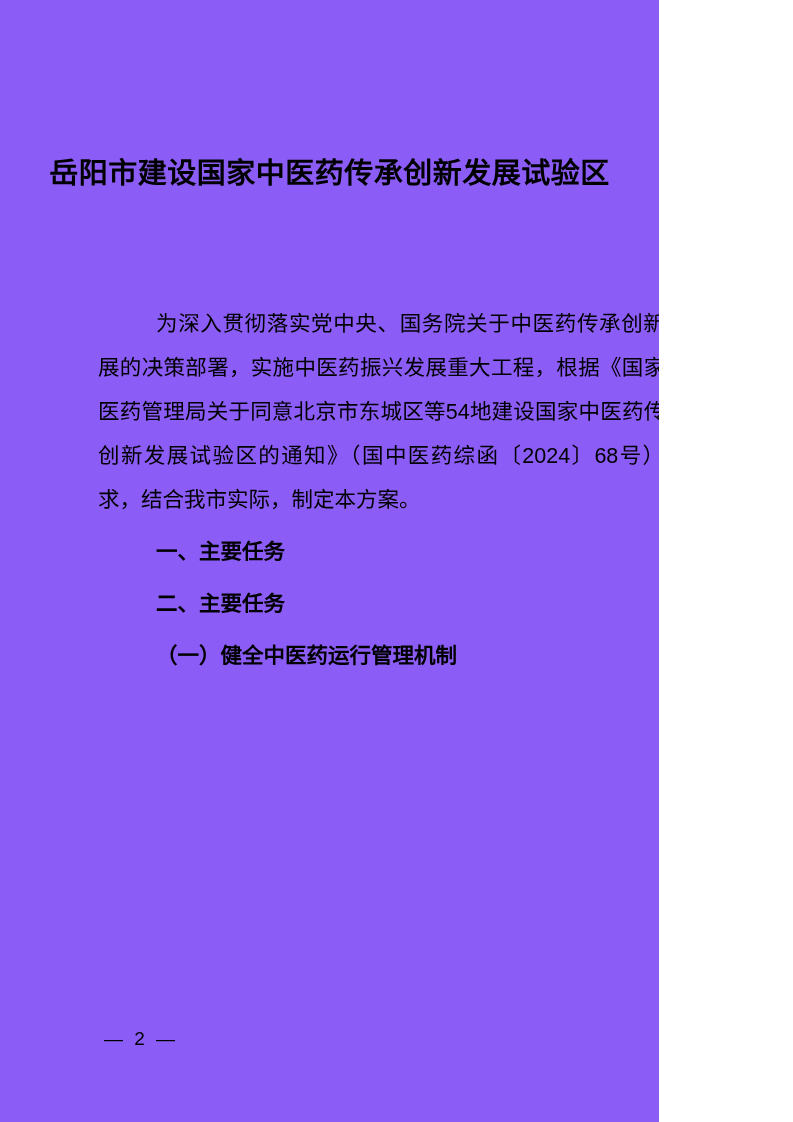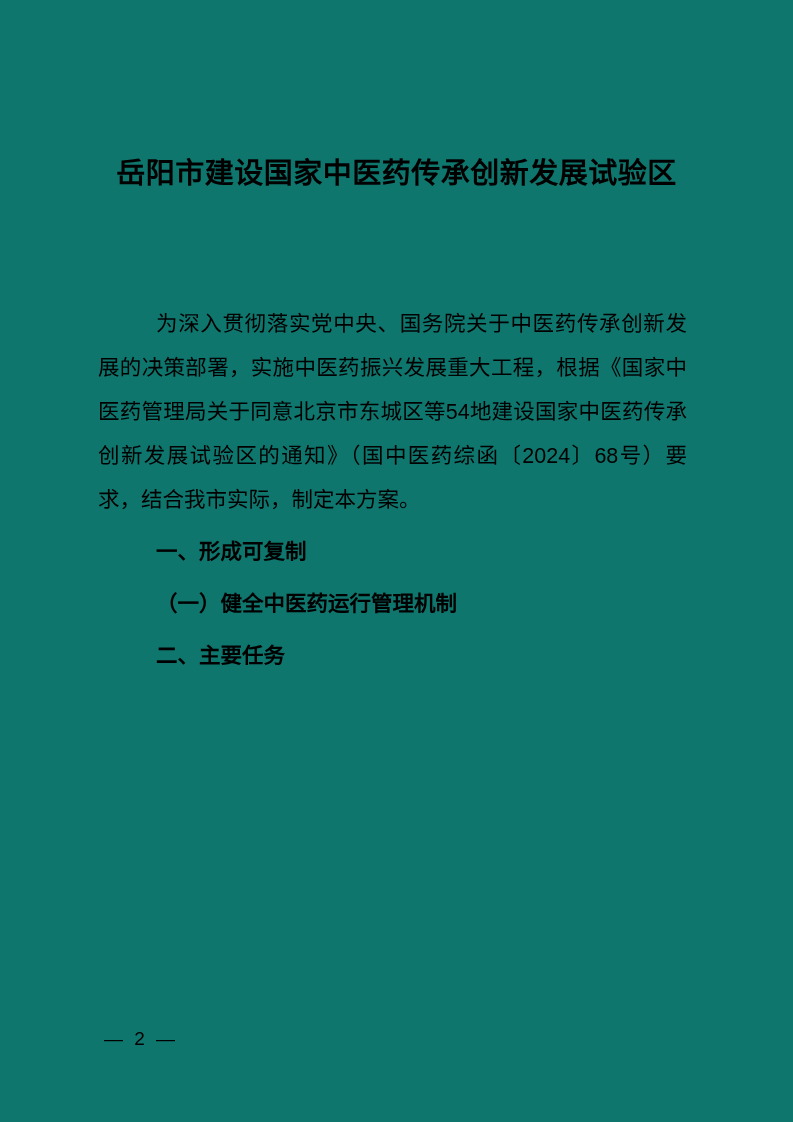--- a/index.html
+++ b/index.html
@@ -3,23 +3,23 @@
 <meta charset="utf-8">
 <title>Document Page</title>
 <style>
   html, body {
     margin: 0;
     padding: 0;
     background: #ffffff;
   }
   .page {
     position: relative;
-    width: 793px;
+    width: 659px;
     height: 1122px;
-    background: #0f766e;
+    background: #8b5cf6;
     color: #000000;
     font-family: "Liberation Sans", sans-serif;
     overflow: hidden;
   }
   .doc-title {
     position: absolute;
     top: 150px;
     left: 0;
     right: 0;
     text-align: center;
@@ -63,20 +63,20 @@
 <body>
 
 <div class="page">
 
   <header class="doc-title">
     <div>岳阳市建设国家中医药传承创新发展试验区</div>
   </header>
 
   <main class="doc-body">
     <p class="para">为深入贯彻落实党中央、国务院关于中医药传承创新发展的决策部署，实施中医药振兴发展重大工程，根据《国家中医药管理局关于同意北京市东城区等54地建设国家中医药传承创新发展试验区的通知》（国中医药综函〔2024〕68号）要求，结合我市实际，制定本方案。</p>
-    <p class="heading">一、形成可复制</p>
+    <p class="heading">一、主要任务</p>
+    <p class="heading heading-spaced">二、主要任务</p>
     <p class="heading">（一）健全中医药运行管理机制</p>
-    <p class="heading heading-spaced">二、主要任务</p>
   </main>
 
   <footer class="page-number">— 2 —</footer>
 
 </div>
 
 </body></html>

